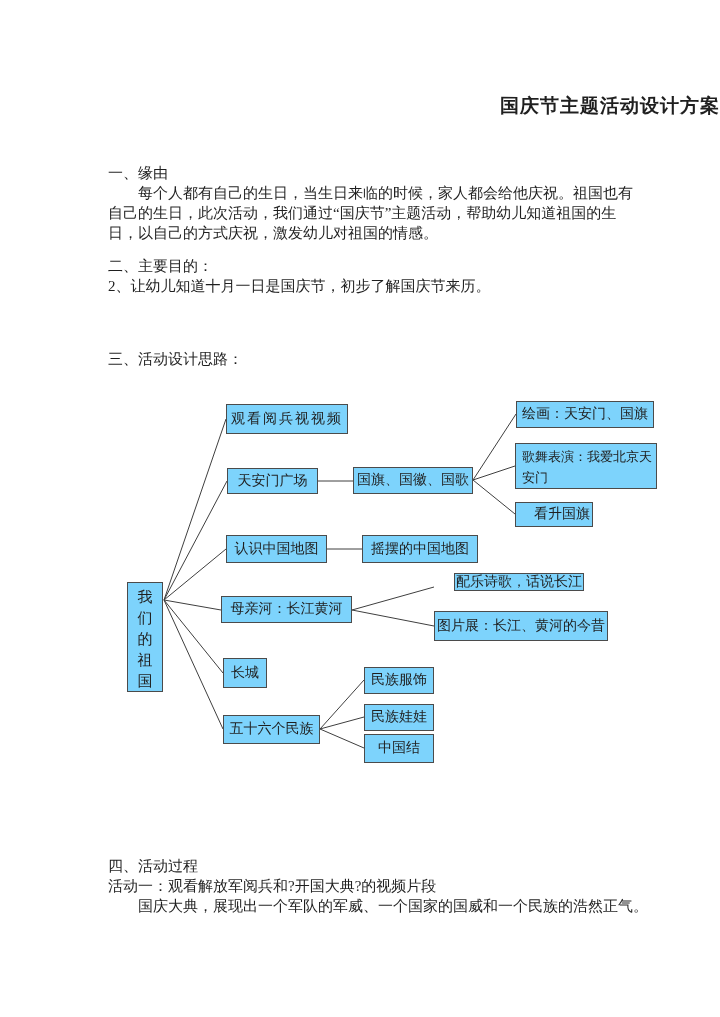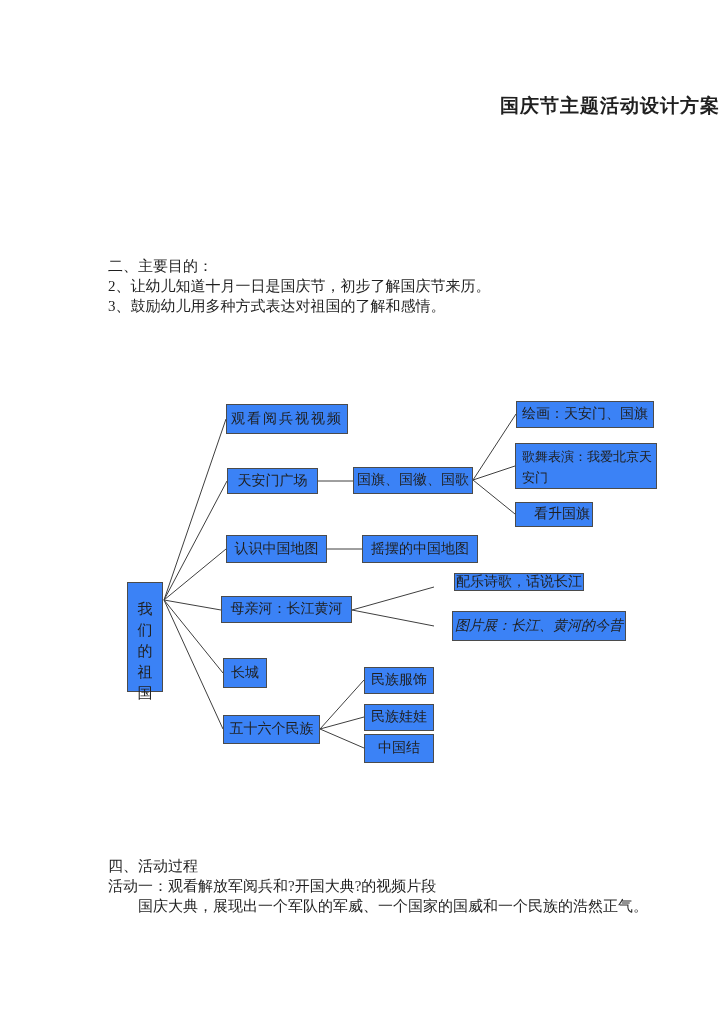--- a/index.html
+++ b/index.html
@@ -10,48 +10,56 @@
   .doc-title{
     position:absolute;top:93px;left:0;width:720px;text-align:right;
     font-size:19px;font-weight:bold;letter-spacing:1px;
   }
   .text-block{position:absolute;left:108px;width:512px;font-size:15px;line-height:20px;}
   .line{white-space:pre;}
   .indent{padding-left:30px;}
   
   .connectors{position:absolute;left:0;top:0;width:720px;height:1017px;pointer-events:none;}
   .dbox{
-    position:absolute;box-sizing:border-box;border:1px solid #4b4b4b;background:#3b82f6;
+    position:absolute;box-sizing:border-box;border:1px solid #4b4b4b;background:#7dd3fc;
     font-size:14px;display:flex;align-items:center;justify-content:center;
     line-height:1.15;color:#1f1f1f;
   }
   .dbox.wrap{
     display:block;padding:2px 4px 0 6px;font-size:13px;line-height:21px;
     text-align:left;word-break:break-all;
   }
-  .root-box{padding-top:16px;align-items:flex-start;}
+  .root-box{padding-top:4px;align-items:flex-start;}
   .root-box .vtext{
     display:block;width:1em;word-break:break-all;line-height:21px;
     font-size:15px;text-align:center;
   }
 </style>
 </head>
 <body>
 
 <div class="page">
 
   <div class="doc-title">国庆节主题活动设计方案</div>
 
+  <div class="text-block" style="top:163px;">
+    <div class="line">一、缘由</div>
+    <div class="line indent">每个人都有自己的生日，当生日来临的时候，家人都会给他庆祝。祖国也有</div>
+    <div class="line">自己的生日，此次活动，我们通过“国庆节”主题活动，帮助幼儿知道祖国的生</div>
+    <div class="line">日，以自己的方式庆祝，激发幼儿对祖国的情感。</div>
+  </div>
 
   <div class="text-block" style="top:256px;">
     <div class="line">二、主要目的：</div>
     <div class="line">2、让幼儿知道十月一日是国庆节，初步了解国庆节来历。</div>
-    <div class="line">3、鼓励幼儿用多种方式表达对祖国的了解和感情。</div>
   </div>
 
+  <div class="text-block" style="top:349px;">
+    <div class="line">三、活动设计思路：</div>
+  </div>
 
   <svg class="connectors" width="720" height="1017" viewBox="0 0 720 1017" xmlns="http://www.w3.org/2000/svg">
     <g stroke="#3f3f3f" stroke-width="1" fill="none">
 
       <line x1="164" y1="600" x2="226" y2="419"></line>
       <line x1="164" y1="600" x2="227" y2="481"></line>
       <line x1="164" y1="600" x2="226" y2="549"></line>
       <line x1="164" y1="600" x2="221" y2="610"></line>
       <line x1="164" y1="600" x2="223" y2="673"></line>
       <line x1="164" y1="600" x2="223" y2="729"></line>
@@ -94,21 +102,21 @@
   <div class="dbox" style="left:362px;top:535px;width:116px;height:28px;">摇摆的中国地图</div>
 
   <div class="dbox" style="left:516px;top:401px;width:138px;height:27px;">绘画：天安门、国旗</div>
 
   <div class="dbox wrap" style="left:515px;top:443px;width:142px;height:46px;">歌舞表演：我爱北京天安门</div>
 
   <div class="dbox" style="left:515px;top:502px;width:78px;height:25px;padding-left:16px;">看升国旗</div>
 
   <div class="dbox" style="left:454px;top:573px;width:130px;height:18px;">配乐诗歌，话说长江</div>
 
-  <div class="dbox" style="left:452px;top:611px;width:174px;height:30px;font-style:italic;">图片展：长江、黄河的今昔</div>
+  <div class="dbox" style="left:434px;top:611px;width:174px;height:30px;">图片展：长江、黄河的今昔</div>
 
   <div class="dbox" style="left:364px;top:667px;width:70px;height:27px;">民族服饰</div>
 
   <div class="dbox" style="left:364px;top:704px;width:70px;height:27px;">民族娃娃</div>
 
   <div class="dbox" style="left:364px;top:734px;width:70px;height:29px;">中国结</div>
 
   <div class="text-block" style="top:856px;">
     <div class="line">四、活动过程</div>
     <div class="line">活动一：观看解放军阅兵和?开国大典?的视频片段</div>

